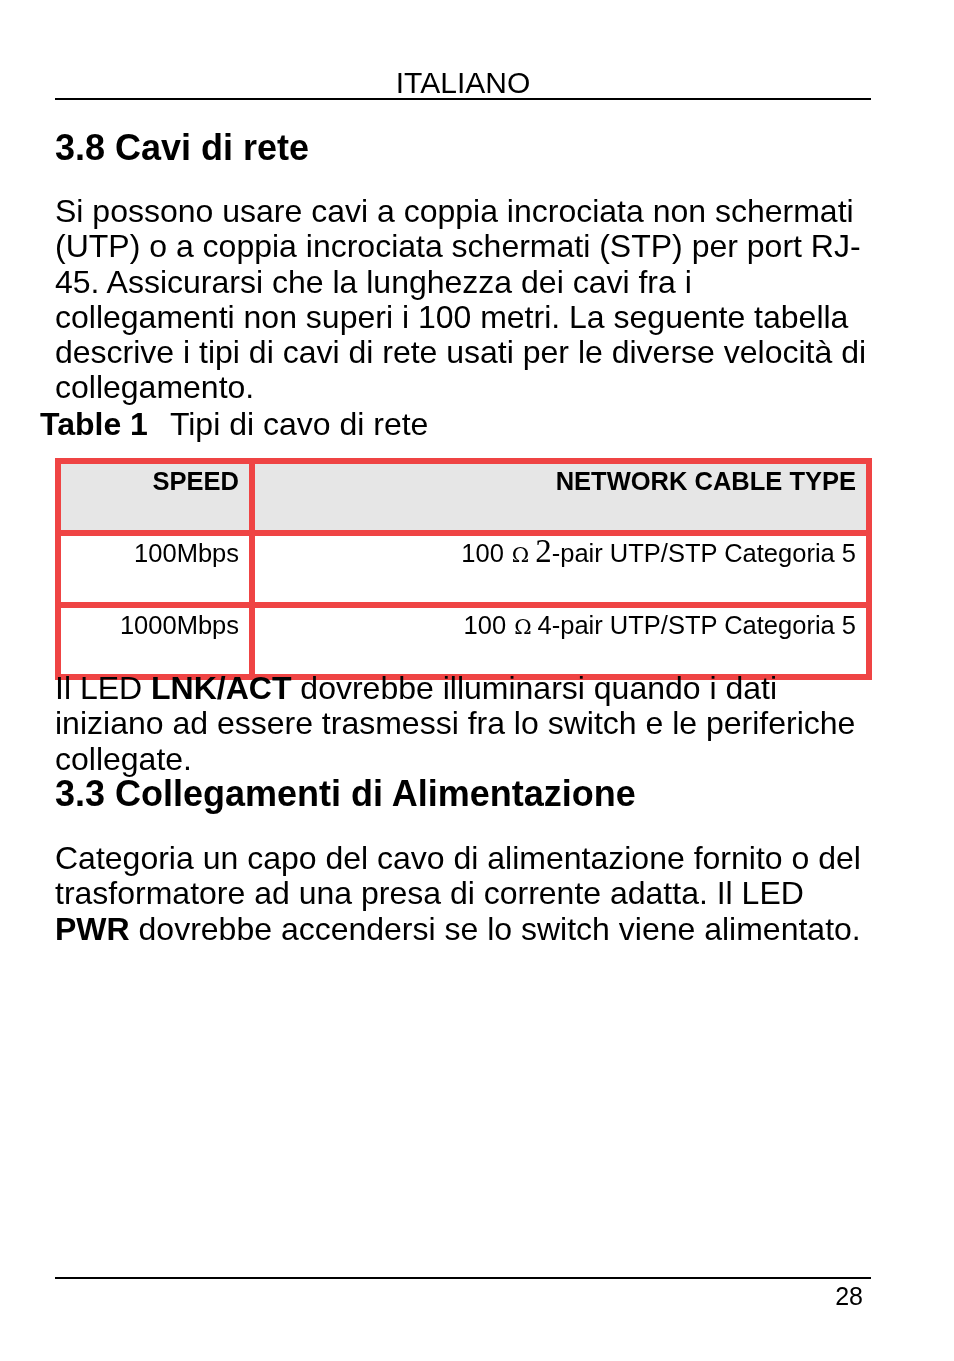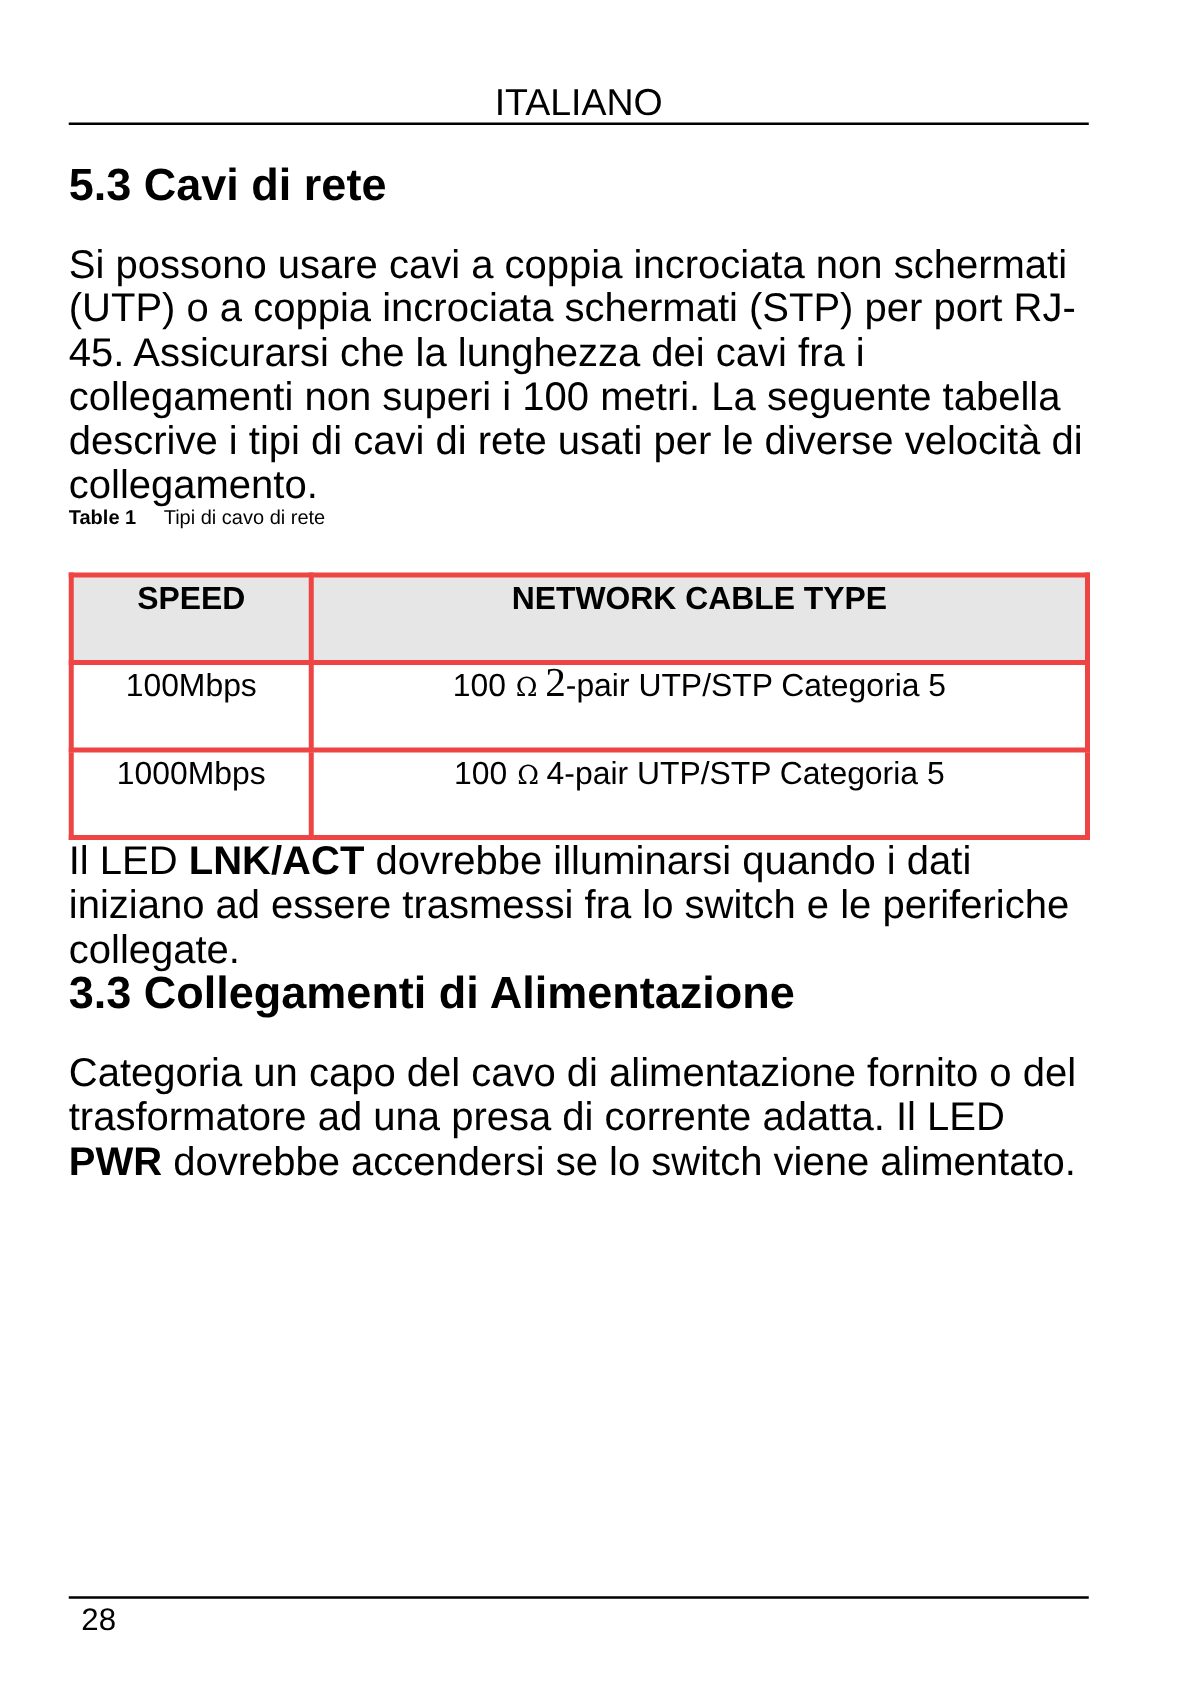--- a/index.html
+++ b/index.html
@@ -1,37 +1,37 @@
 <!DOCTYPE html>
 <html><head>
 <meta charset="utf-8">
 <style>
   html, body { margin: 0; padding: 0; background: #ffffff; }
   body { width: 954px; height: 1361px; position: relative; font-family: "Liberation Sans", sans-serif; color: #000; }
   .header-label { position: absolute; top: 66px; left: 55px; width: 816px; text-align: center; font-size: 30px; }
   .rule { position: absolute; left: 55px; width: 816px; height: 2px; background: #000; }
   .h2 { position: absolute; left: 55px; font-size: 36px; font-weight: bold; margin: 0; }
   .para { position: absolute; left: 55px; width: 820px; font-size: 32px; line-height: 35.3px; margin: 0; }
-  .caption { position: absolute; left: 55px; top: 406px; font-size: 16px; }
+  .caption { position: absolute; left: 40px; top: 406px; font-size: 32px; }
   .caption b { margin-right: 22px; }
   table { position: absolute; left: 55px; top: 458px; width: 817px; border-collapse: collapse; font-size: 25.5px; }
-  td, th { border: 4px solid #ef4444; text-align: center; padding: 16px 10px; height: 47px; vertical-align: top; padding-top: 3px; }
+  td, th { border: 6px solid #ef4444; text-align: right; padding: 16px 10px; height: 47px; vertical-align: top; padding-top: 3px; }
   th { background: #e6e6e6; font-weight: bold; }
   .col1 { width: 168px; }
   .ohm { font-family: "DejaVu Serif", serif; font-size: 21px; margin: 0 6px 0 8px; }
   .big2 { font-family: "Liberation Serif", serif; font-size: 33px; line-height: 24px; }
-  .page-num { position: absolute; top: 1282px; left: 65px; width: 816px; text-align: left; font-size: 25px; }
+  .page-num { position: absolute; top: 1282px; left: 47px; width: 816px; text-align: right; font-size: 25px; }
 </style>
 </head>
 <body>
 
 <div class="header-label">ITALIANO</div>
 <div class="rule" style="top:98px"></div>
 
-<h2 class="h2" style="top:127px">5.3 Cavi di rete</h2>
+<h2 class="h2" style="top:127px">3.8 Cavi di rete</h2>
 <p class="para" style="top:194px">Si possono usare cavi a coppia incrociata non schermati (UTP) o a coppia incrociata schermati (STP) per port RJ-45. Assicurarsi che la lunghezza dei cavi fra i collegamenti non superi i 100 metri. La seguente tabella descrive i tipi di cavi di rete usati per le diverse velocità di collegamento.</p>
 
 <div class="caption">
   <b>Table 1</b><span>Tipi di cavo di rete</span>
 </div>
 
 <table>
   <tbody>
       <tr>
     <th class="col1">SPEED</th>

